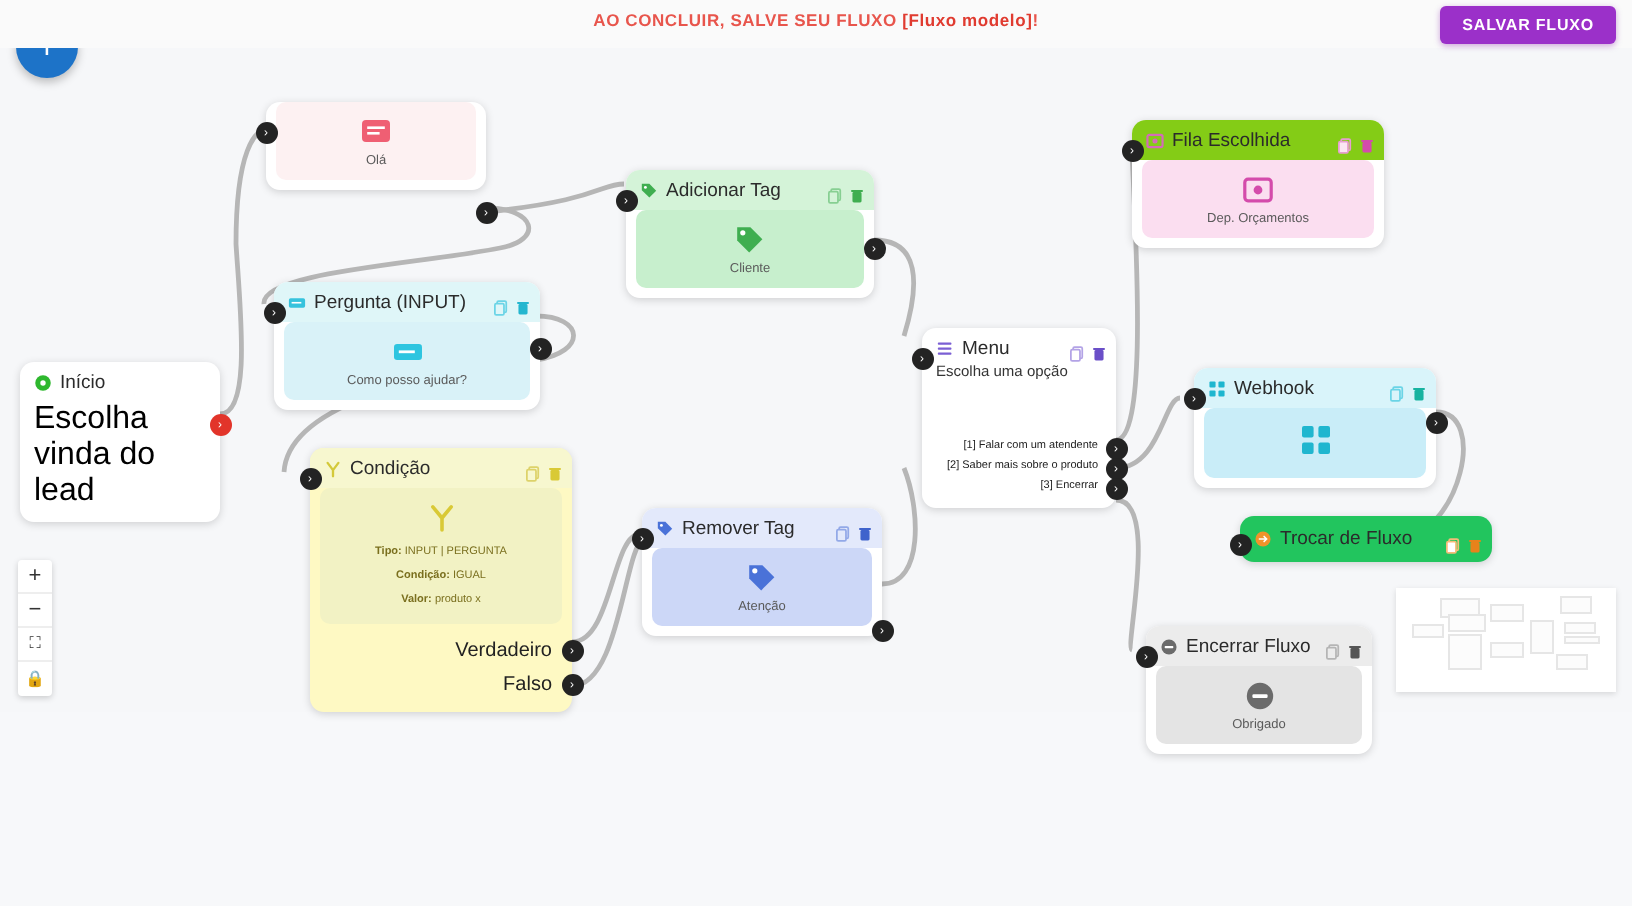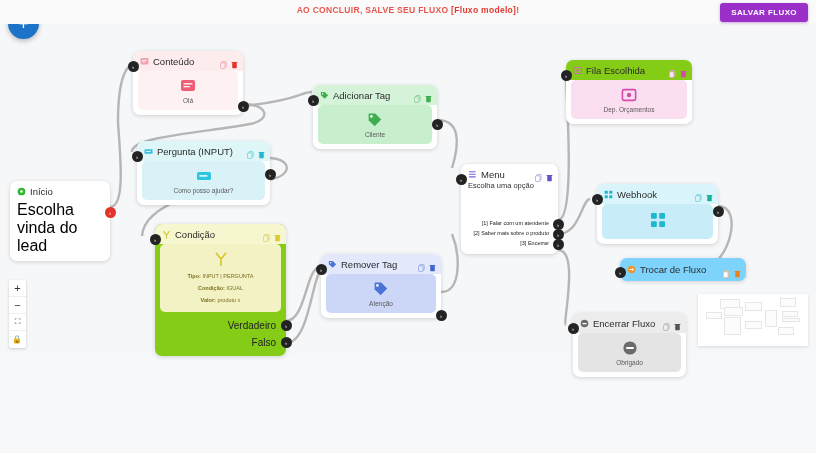--- a/index.html
+++ b/index.html
@@ -77,35 +77,35 @@
   }
   .h.red { background: #e2342a; }
   .h.l { left: -5.5px; }
   .h.r { right: -5.5px; }
 
   
   .n-content .node-hd { background: #fdeced; border-radius: 7px 7px 0 0; }
   .n-content .node-body { background: #fdf1f2; }
   .n-input .node-hd { background: #dff6f8; border-radius: 7px 7px 0 0; align-items: center; }
   .n-input .node-body { background: #d9f2f8; }
-  .n-cond { background: #84cc16; }
+  .n-cond { background: #fef9c3; }
   .n-cond .node-hd { background: #f7f7cf; border-radius: 7px 7px 0 0; }
   .n-cond .node-body { background: #f2f2c4; }
   .n-addtag .node-hd { background: #d4f3d8; border-radius: 7px 7px 0 0; }
   .n-addtag .node-body { background: #c7efcd; }
   .n-remtag .node-hd { background: #e3e9fb; border-radius: 7px 7px 0 0; }
   .n-remtag .node-body { background: #ccd7f7; }
   .n-fila .node-hd { background: #84cc16; border-radius: 7px 7px 0 0; }
   .n-fila .node-body { background: #fbdef0; }
   .n-webhook .node-hd { background: #d9f4fa; border-radius: 7px 7px 0 0; }
   .n-webhook .node-body { background: #c9edf8; }
   .n-menu { background: #fff; }
   .n-end .node-hd { background: #ececec; border-radius: 7px 7px 0 0; }
   .n-end .node-body { background: #e4e4e4; }
-  .n-switch { background: #7dd3fc; }
+  .n-switch { background: #22c55e; }
 
   
   .cond-out {
     display: flex; justify-content: flex-end; align-items: center;
     padding: 3px 10px 3px 0; position: relative;
   }
   .cond-out .lbl { font-size: 10px; color: #222; }
 
   
   .menu-sub { font-size: 7.5px; color: #333; padding: 0 7px 6px 7px; }
@@ -191,38 +191,20 @@
           </svg>
         <span class="ttl">Início</span>
       </div>
       <div style="padding:0 7px 6px 7px;">
         <span class="sub">Escolha vinda do lead</span>
       </div>
       <div class="h red r" style="top:26px;">›</div>
     </div>
 
     <div class="node n-content" style="left:133px; top:27px; width:110px;">
-      <div class="node-hd">
-        <svg class="node-ico" viewBox="0 0 10 10">
-            <rect x=".6" y="1.2" width="8.8" height="7" rx="1.2" fill="#f2a0ab"></rect>
-            <rect x="2.2" y="3.2" width="5.6" height=".8" fill="#fff"></rect>
-            <rect x="2.2" y="5" width="4" height=".8" fill="#fff"></rect>
-          </svg>
-        <span class="ttl">Conteúdo</span>
-        <div class="node-acts">
-          <span><svg viewBox="0 0 8 9" width="7" height="8">
-                <rect x="1.8" y=".6" width="5.2" height="6.4" rx=".8" fill="none" stroke="#f0a8b4" stroke-width="1"></rect>
-                <rect x=".5" y="2" width="5.2" height="6.4" rx=".8" fill="#fdeced" stroke="#f0a8b4" stroke-width="1"></rect>
-              </svg></span>
-          <span><svg viewBox="0 0 8 9" width="7" height="8">
-                <rect x="1.4" y="2.2" width="5.2" height="6" rx=".8" fill="#e2342a"></rect>
-                <rect x=".6" y="1" width="6.8" height="1.2" rx=".5" fill="#e2342a"></rect>
-              </svg></span>
-        </div>
-      </div>
       <div class="node-body">
         <svg class="big" viewBox="0 0 16 16">
             <rect x="1" y="2" width="14" height="11" rx="2" fill="#ef5f73"></rect>
             <rect x="3.6" y="5.2" width="8.8" height="1.3" fill="#fff"></rect>
             <rect x="3.6" y="8" width="6.2" height="1.3" fill="#fff"></rect>
           </svg>
         <span class="cap">Olá</span>
       </div>
       <div class="h l" style="top:10px;">›</div>
       <div class="h r" style="top:50px;">›</div>

